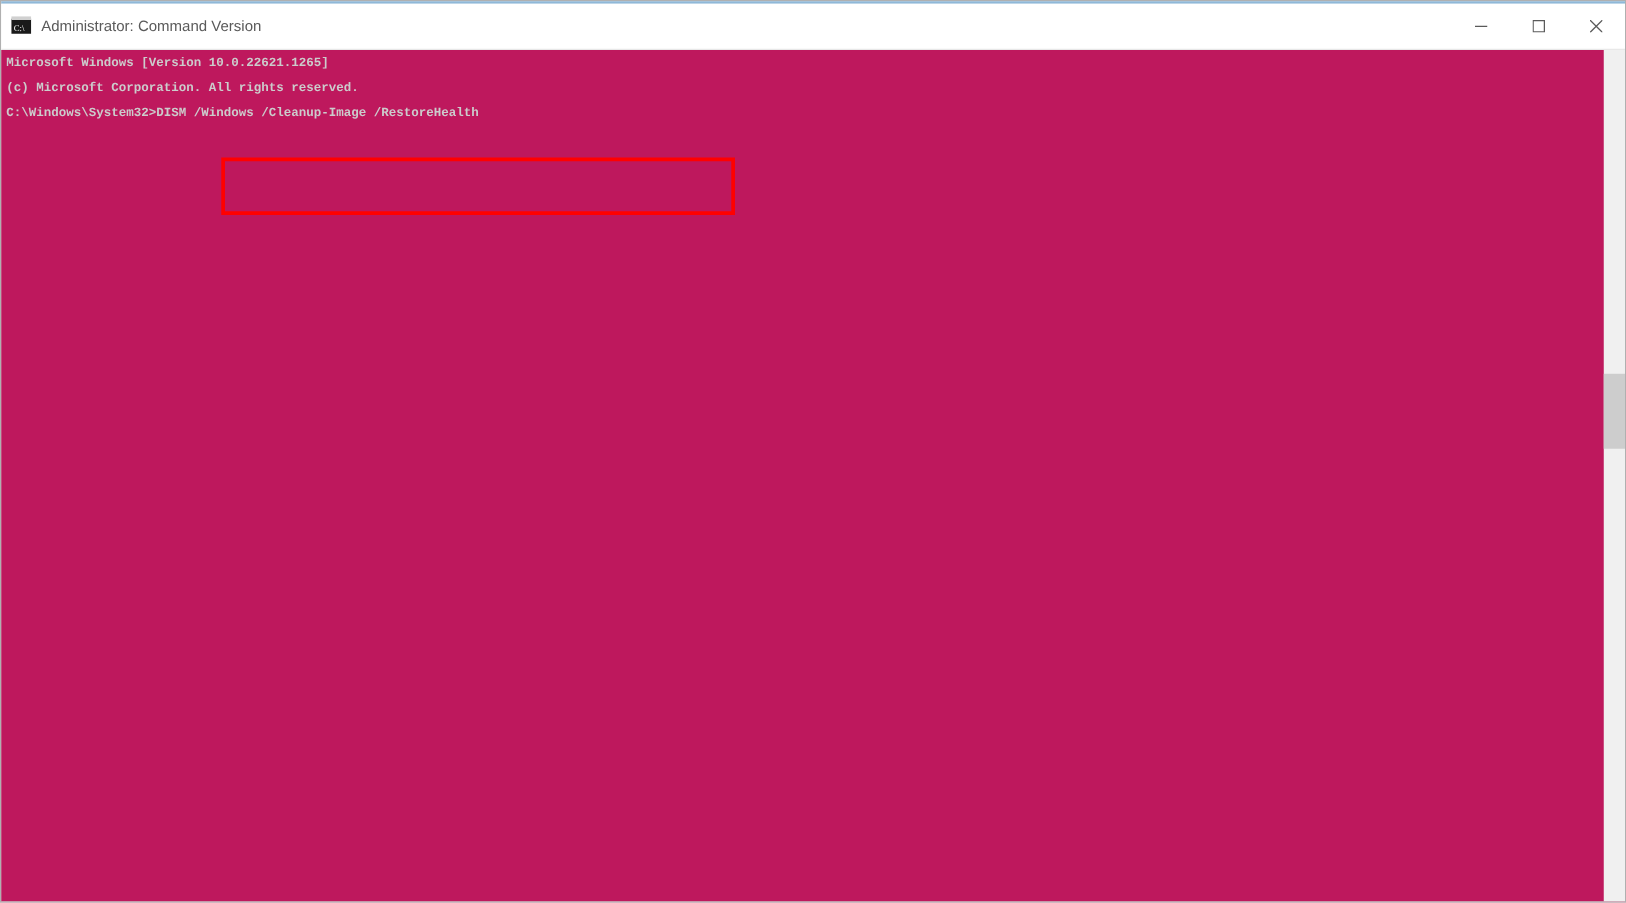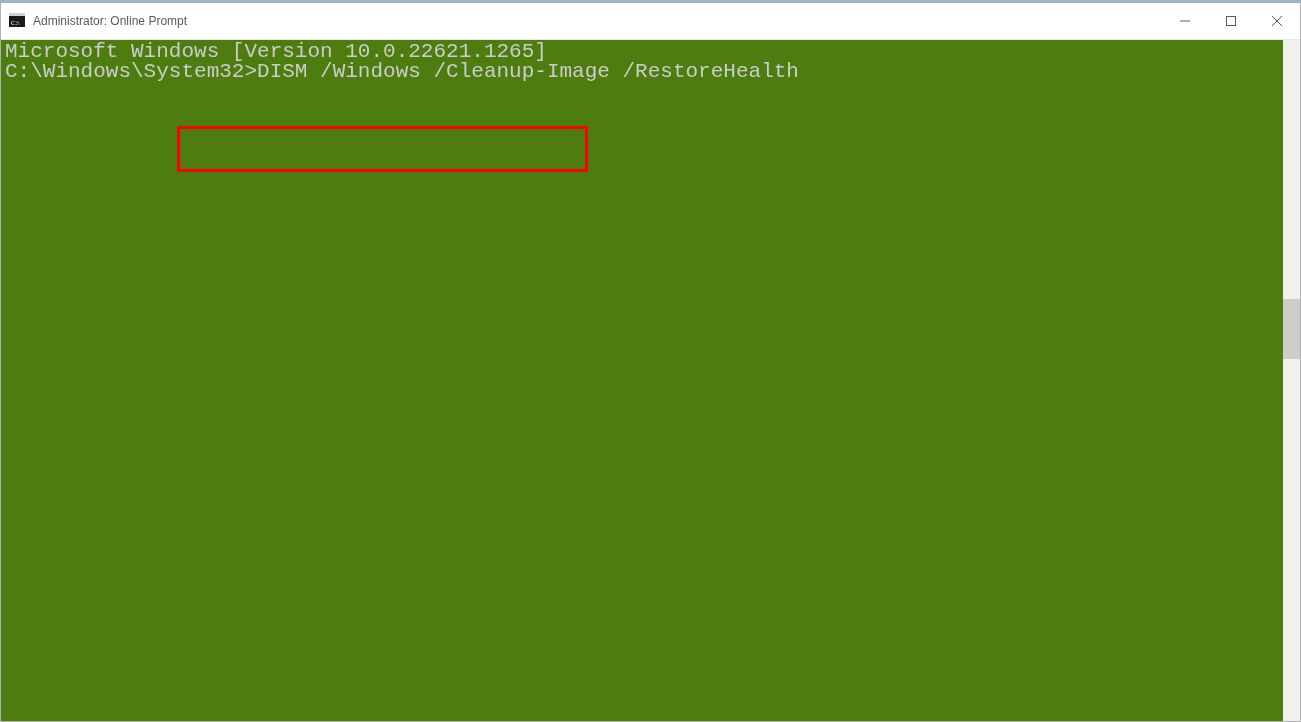--- a/index.html
+++ b/index.html
@@ -72,29 +72,30 @@
     }
     .win-btn svg {
       width: 10px;
       height: 10px;
       stroke: currentColor;
       stroke-width: 1;
       fill: none;
     }
     .terminal {
       flex: 1;
-      background: #4d7c0f;
+      background: #be185d;
       color: #cccccc;
       font-family: Consolas, "Courier New", monospace;
-      font-size: 21px;
+      font-size: 10px;
       line-height: 20px;
       padding: 2px 4px;
       position: relative;
       white-space: pre;
       overflow: hidden;
+      font-weight: bold;
     }
     .term-line {
       display: block;
     }
     .highlight-box {
       position: absolute;
       border: 3px solid #ff0000;
       top: 86px;
       left: 176px;
       width: 411px;
@@ -125,41 +126,41 @@
   <div class="accent-top"></div>
 
   <div class="titlebar">
     <span class="app-icon">
       <svg viewBox="0 0 16 16">
         <rect x="0" y="2" width="16" height="12" fill="#1a1a1a"></rect>
         <rect x="0" y="0" width="16" height="3" fill="#d0d0d0"></rect>
         <text x="2" y="12" font-size="7" fill="#ffffff" font-family="Consolas">C:\</text>
       </svg>
     </span>
-    <span class="title-text">Administrator: Online Prompt</span>
+    <span class="title-text">Administrator: Command Version</span>
     <div class="window-controls">
       <div class="win-btn">
         <svg viewBox="0 0 10 10">
             <line x1="0" y1="5" x2="10" y2="5"></line>
           </svg>
       </div>
       <div class="win-btn">
         <svg viewBox="0 0 10 10">
             <rect x="0.5" y="0.5" width="9" height="9"></rect>
           </svg>
       </div>
       <div class="win-btn">
         <svg viewBox="0 0 10 10">
             <line x1="0" y1="0" x2="10" y2="10"></line>
             <line x1="10" y1="0" x2="0" y2="10"></line>
           </svg>
       </div>
     </div>
   </div>
 
-  <div class="terminal"><span class="term-line">Microsoft Windows [Version 10.0.22621.1265]</span><span class="term-line"></span><span class="term-line"><span>C:\Windows\System32&gt;</span><span>DISM /Windows /Cleanup-Image /RestoreHealth</span></span>
+  <div class="terminal"><span class="term-line">Microsoft Windows [Version 10.0.22621.1265]</span><span class="term-line">(c) Microsoft Corporation. All rights reserved.</span><span class="term-line"></span><span class="term-line"><span>C:\Windows\System32&gt;</span><span>DISM /Windows /Cleanup-Image /RestoreHealth</span></span>
     <div class="highlight-box"></div>
   </div>
 
   <div class="scrollbar-track">
     <div class="scrollbar-thumb"></div>
   </div>
 </div>
 
 </body></html>

